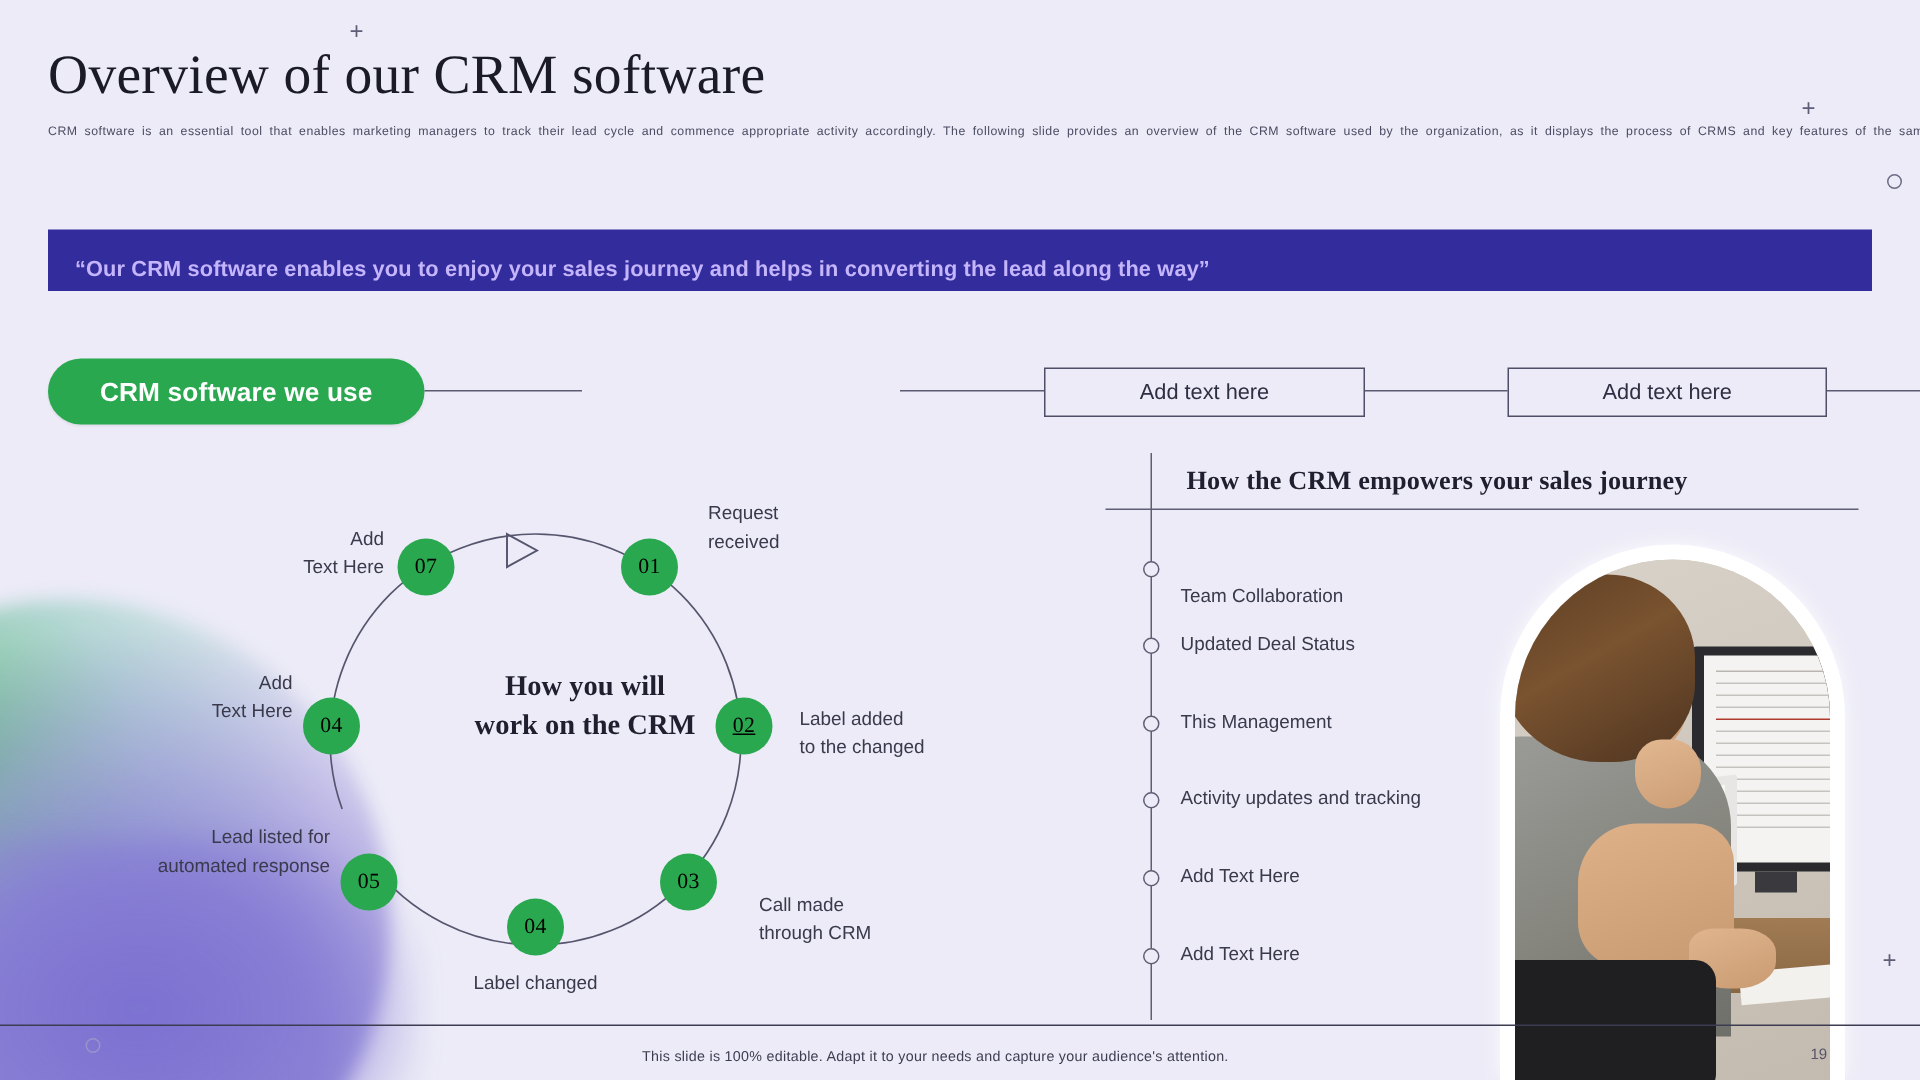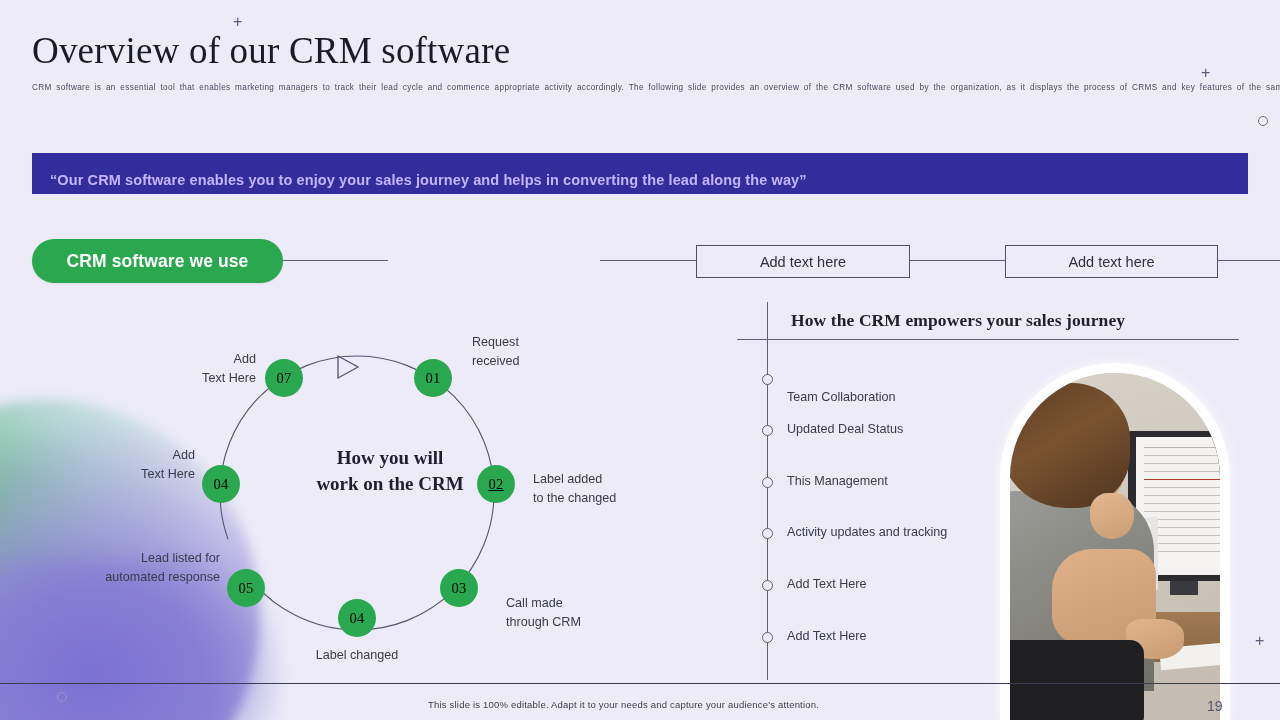--- a/index.html
+++ b/index.html
@@ -130,21 +130,21 @@
   .ph-hand2{position:absolute;left:116px;top:246px;width:58px;height:40px;border-radius:30% 40% 45% 45%;background:linear-gradient(160deg,#e0b58e 0%,#c99b72 100%);}
   .ph-paper{position:absolute;left:150px;top:272px;width:74px;height:22px;background:#f2f1ee;transform:rotate(-5deg);}
   .ph-chair{position:absolute;left:-16px;bottom:-10px;width:150px;height:90px;border-radius:14px;background:#1f1f22;}
 
   
   .footer-hr{position:absolute;left:0;top:683px;width:1280px;height:1px;background:#3c3c52;}
   .footer-note{
     position:absolute;left:428px;top:699px;font-size:9.5px;color:#3d3d52;
     letter-spacing:.2px;white-space:nowrap;
   }
-  .page-num{position:absolute;left:1207px;top:698px;font-size:14px;color:#55556b;}
+  .page-num{position:absolute;left:1207px;top:698px;font-size:10px;color:#55556b;}
 
   
   .mark{position:absolute;color:#5d5d78;line-height:1;}
   .mark-plus{font-size:16px;}
   .ring{position:absolute;width:8px;height:8px;border-radius:50%;border:1px solid #6b6b84;}
   .ring-light{border-color:#9a93c9;}
 </style>
 </head>
 <body>
 

